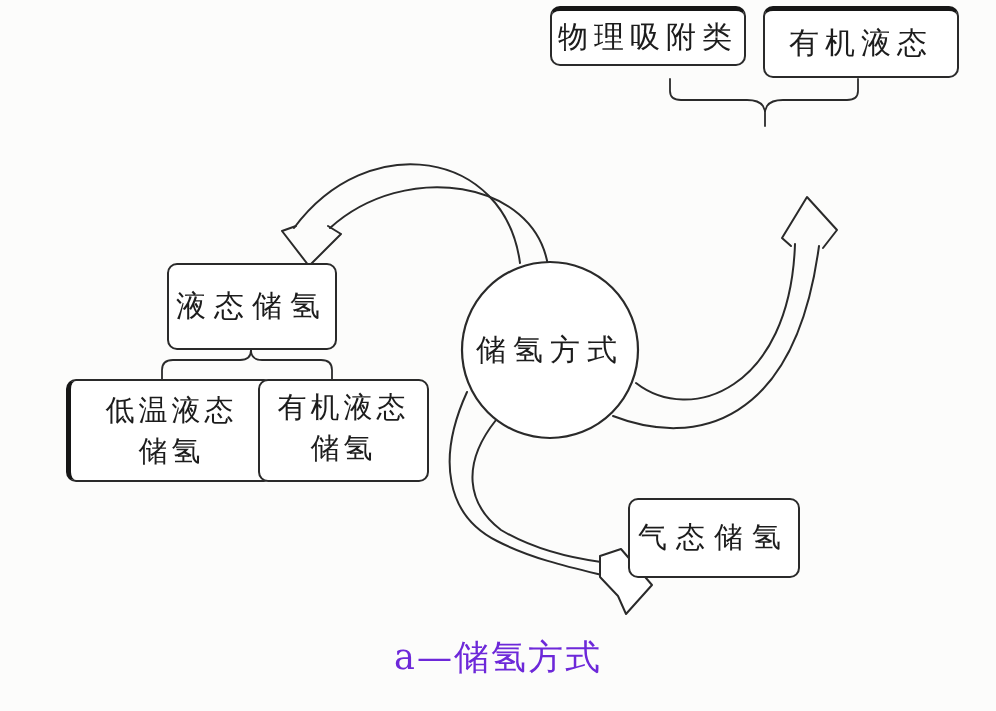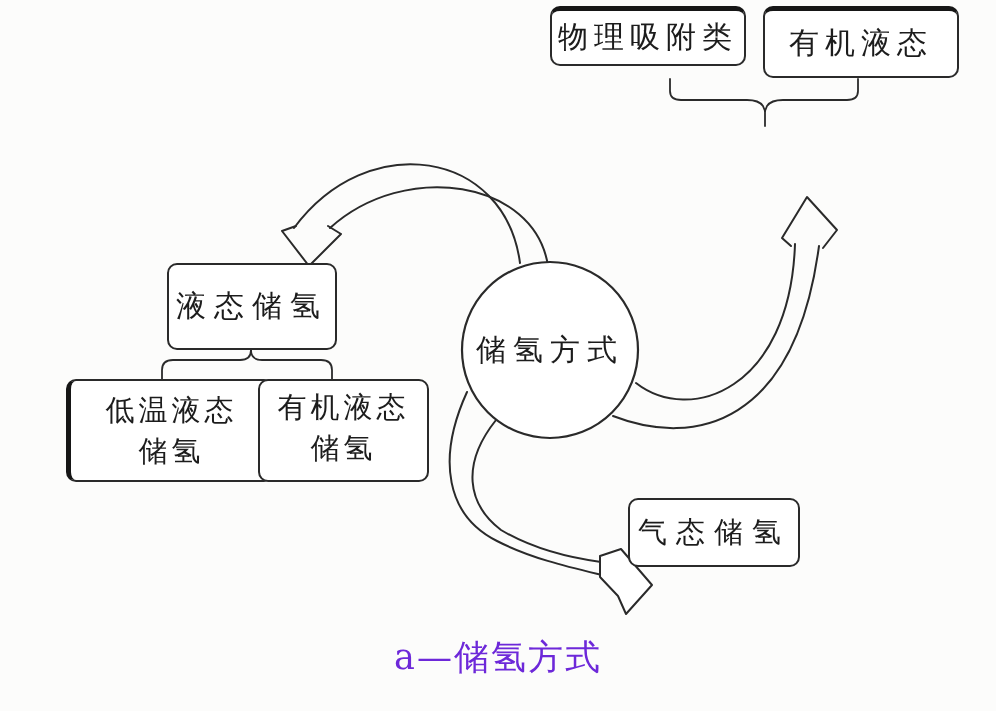--- a/index.html
+++ b/index.html
@@ -40,21 +40,21 @@
   }
   .node.heavy-top{border-top-width:5px;border-top-color:#161616;}
   .node.heavy-left{border-left-width:5px;border-left-color:#161616;}
   .node .ln{display:block;}
   .n-phys   {left:550px;top:6px;  width:196px;height:60px; font-size:30px;letter-spacing:6px;}
   .n-chem   {left:763px;top:6px;  width:196px;height:72px; font-size:30px;letter-spacing:6px;}
   .n-solid  {left:683px;top:126px;width:175px;height:66px; font-size:30px;letter-spacing:9px;}
   .n-liquid {left:167px;top:263px;width:170px;height:87px; font-size:30px;letter-spacing:8px;}
   .n-lowtemp{left:66px; top:379px;width:208px;height:103px;font-size:29px;letter-spacing:4px;line-height:1.4;}
   .n-organic{left:258px;top:379px;width:171px;height:103px;font-size:29px;letter-spacing:4px;line-height:1.4;font-family:Liberation Mono, monospace;}
-  .n-gas    {left:628px;top:498px;width:172px;height:69px; font-size:29px;letter-spacing:9px;}
+  .n-gas    {left:628px;top:498px;width:172px;height:80px; font-size:29px;letter-spacing:9px;}
   .hub-label{
     position:absolute;
     left:462px;top:251px;width:176px;height:198px;
     display:flex;align-items:center;justify-content:center;
     font-size:30px;letter-spacing:7px;
     color:var(--text);white-space:nowrap;
   }
   .caption{
     position:absolute;
     left:298px;top:634px;width:400px;

